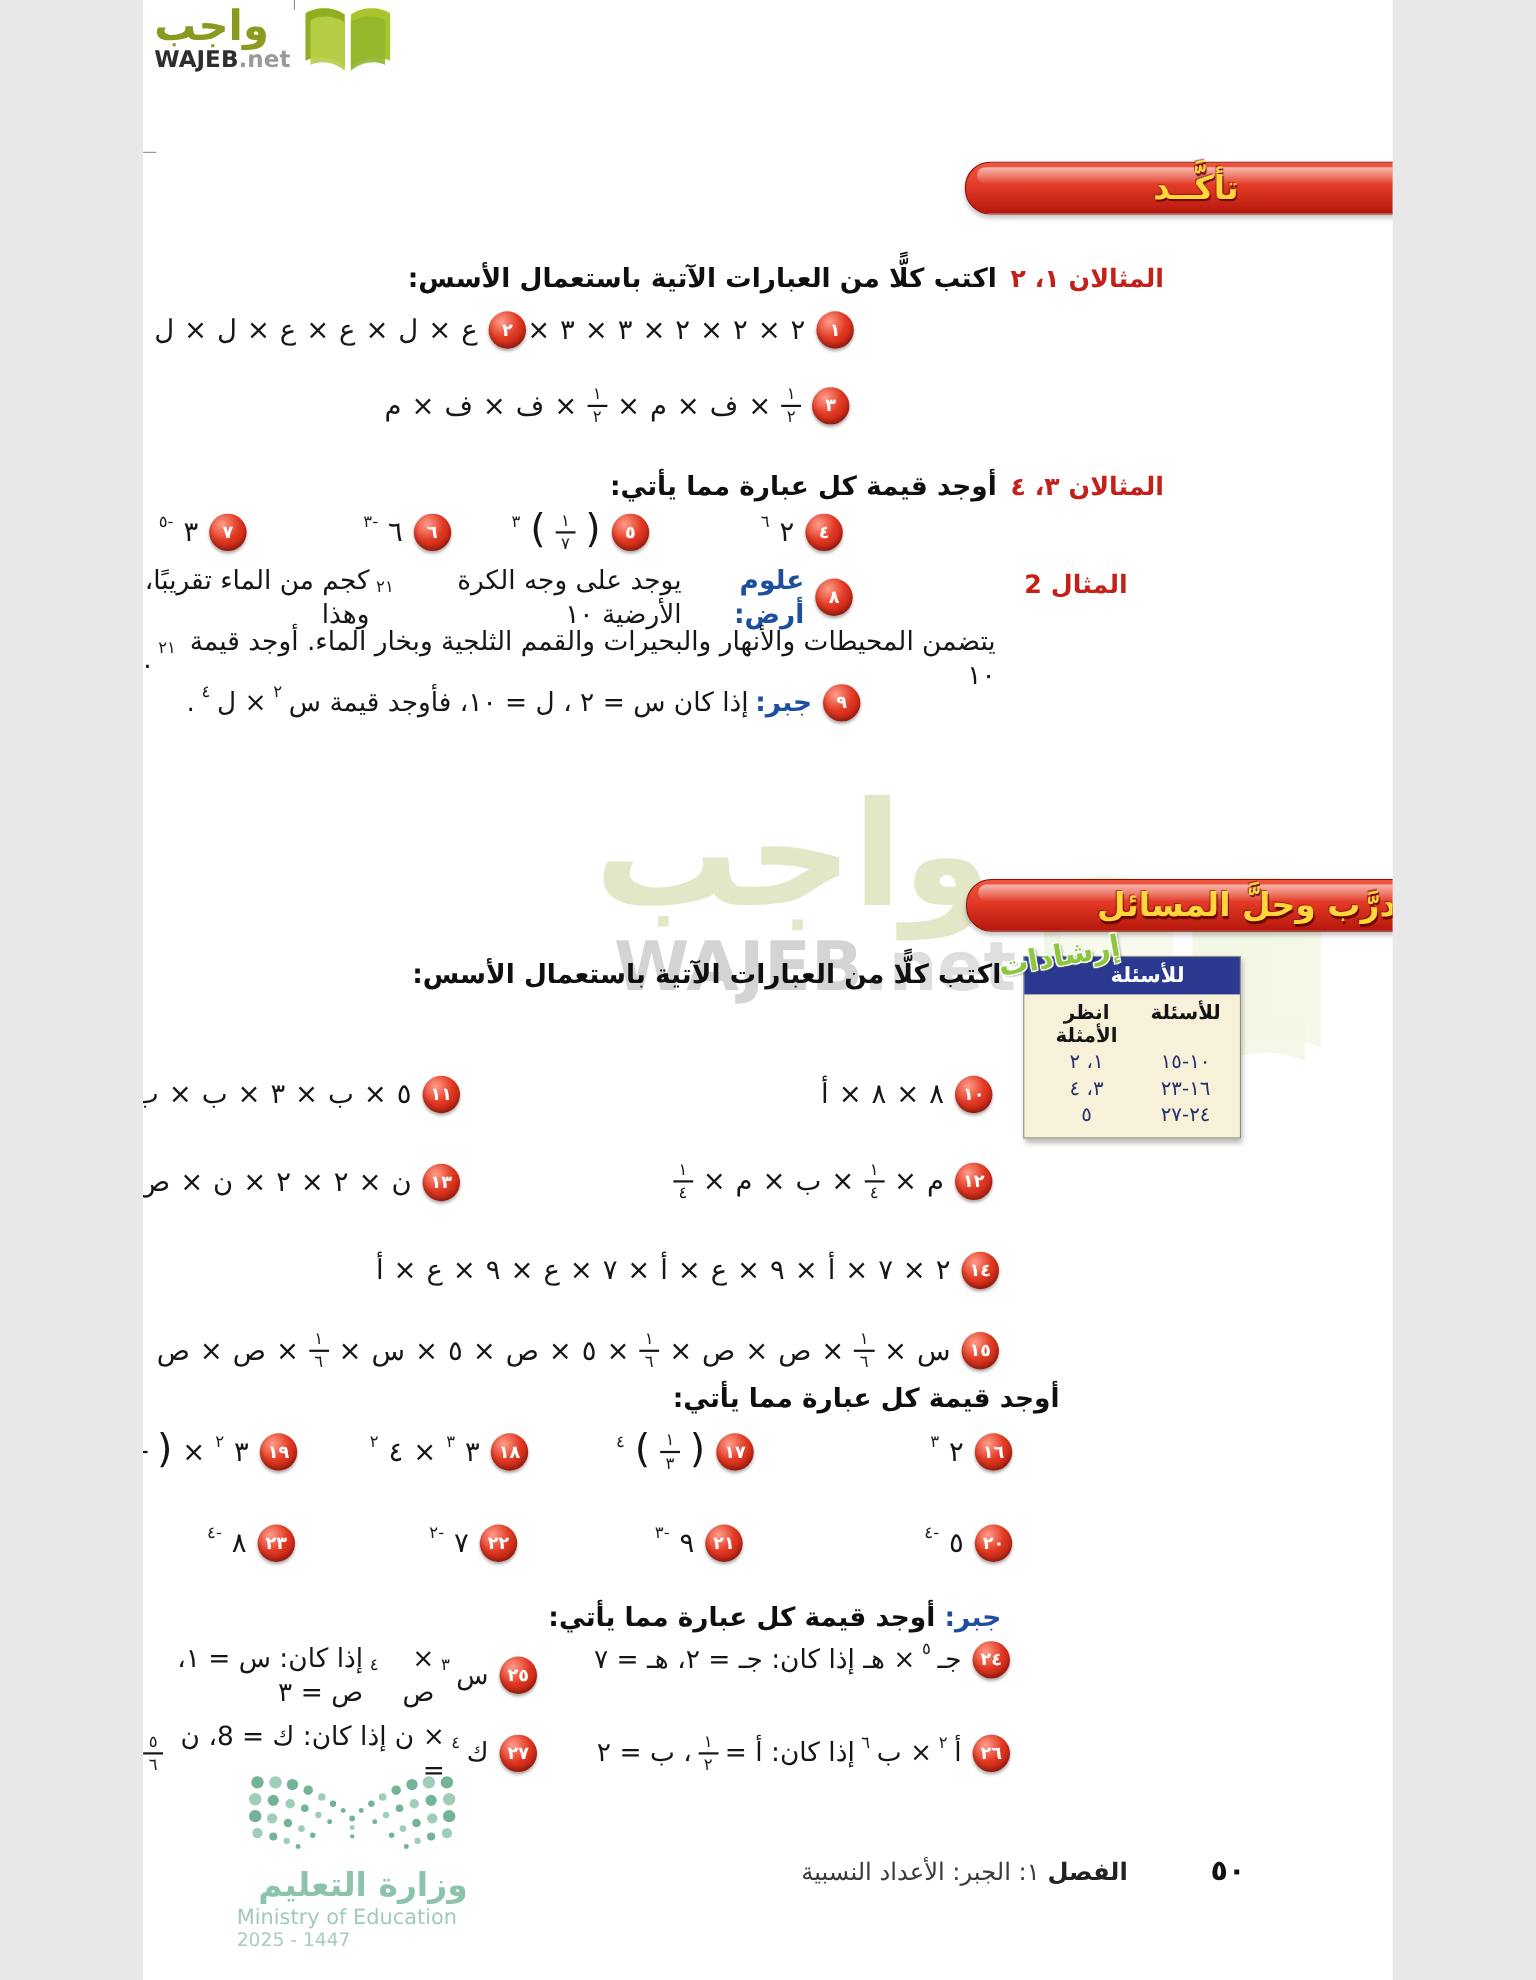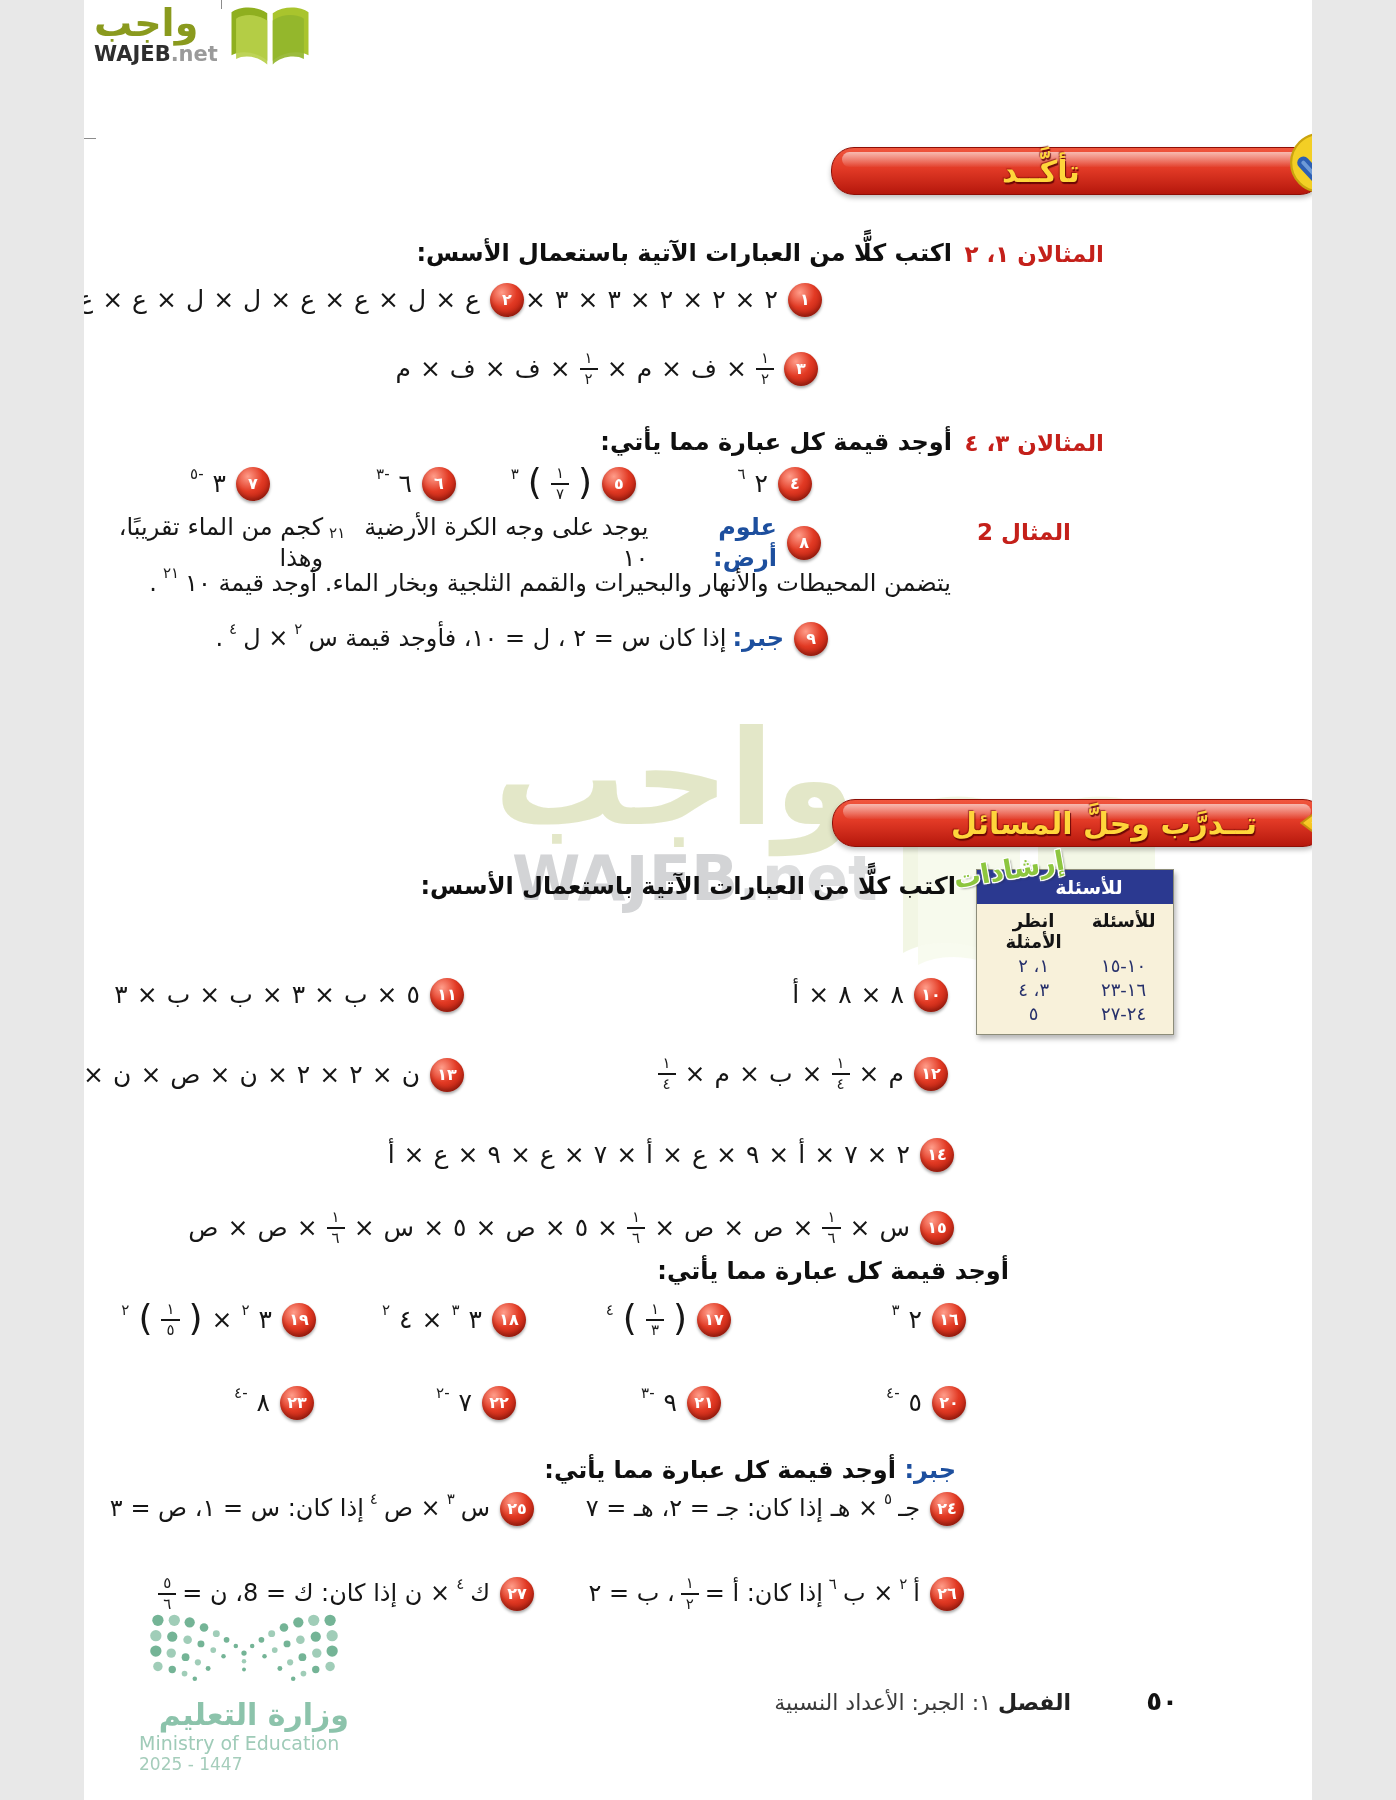--- a/index.html
+++ b/index.html
@@ -1,16 +1,16 @@
 <!DOCTYPE html>
 <html lang="ar" dir="rtl"><head>
 <meta charset="utf-8">
 <style>
   html,body{margin:0;padding:0;background:#e8e8e8;}
-  .page{position:relative;width:1228px;height:1800px;margin:0 auto;background:#ffffff;
+  .page{position:relative;width:1136px;height:1800px;margin:0 auto;background:#ffffff;
         font-family:"DejaVu Sans",sans-serif;color:#1b1b1b;overflow:hidden;direction:rtl;}
   .abs{position:absolute;}
 
   
   .wajeb-top{position:absolute;left:10px;top:4px;display:flex;direction:ltr;align-items:flex-start;gap:6px;z-index:3;}
   .wajeb-text{text-align:left;line-height:1;}
   .wajeb-ar{font-size:38px;font-weight:bold;color:#8a9a1e;letter-spacing:2px;}
   .wajeb-latin{font-size:21px;font-weight:bold;color:#2e2e2e;margin-top:2px;}
   .wajeb-latin .tld{color:#9a9a9a;font-weight:bold;}
 
@@ -70,21 +70,21 @@
            transform:rotate(-10deg);
            text-shadow:0 0 2px #fff,0 0 3px #fff,1px 1px 0 #fff,-1px -1px 0 #fff,1px -1px 0 #fff,-1px 1px 0 #fff,2px 2px 2px rgba(0,0,0,.35);}
   .hint-table{display:grid;grid-template-columns:46% 54%;padding:6px 8px 0;row-gap:3px;text-align:center;}
   .hint-col-h{font-size:18px;font-weight:bold;color:#141414;}
   .hint-val{font-size:18px;color:#26306b;font-weight:500;}
 
   
   .footer-chapter{position:absolute;font-size:22px;color:#3a3a3a;z-index:2;}
   .footer-chapter b{color:#222;}
   .footer-page{position:absolute;font-size:26px;font-weight:bold;color:#111;z-index:2;}
-  .ministry{position:absolute;z-index:2;line-height:1.15;}
+  .ministry{position:absolute;z-index:2;line-height:1.15;margin-left:30px;}
   .m-ar{font-size:30px;font-weight:bold;color:#8cc3ab;margin-top:4px;}
   .m-en{font-size:19px;color:#9fcbb8;direction:ltr;text-align:left;}
   .m-yr{font-size:17px;color:#a5cdbb;direction:ltr;text-align:left;}
 
   .cropmark{position:absolute;background:#8c8c8c;z-index:1;}
 </style>
 </head>
 <body>
 
 <div class="page">

